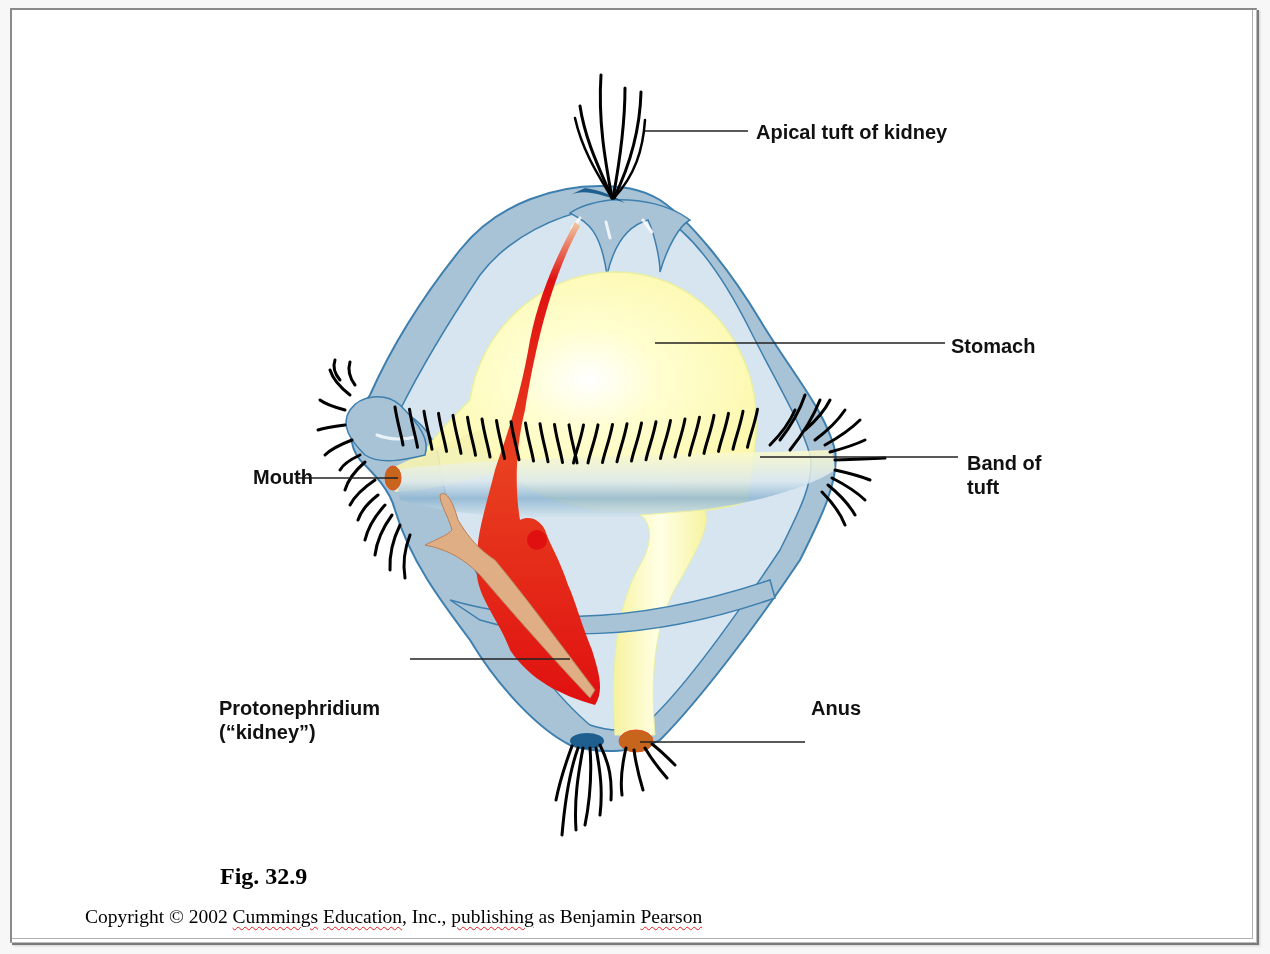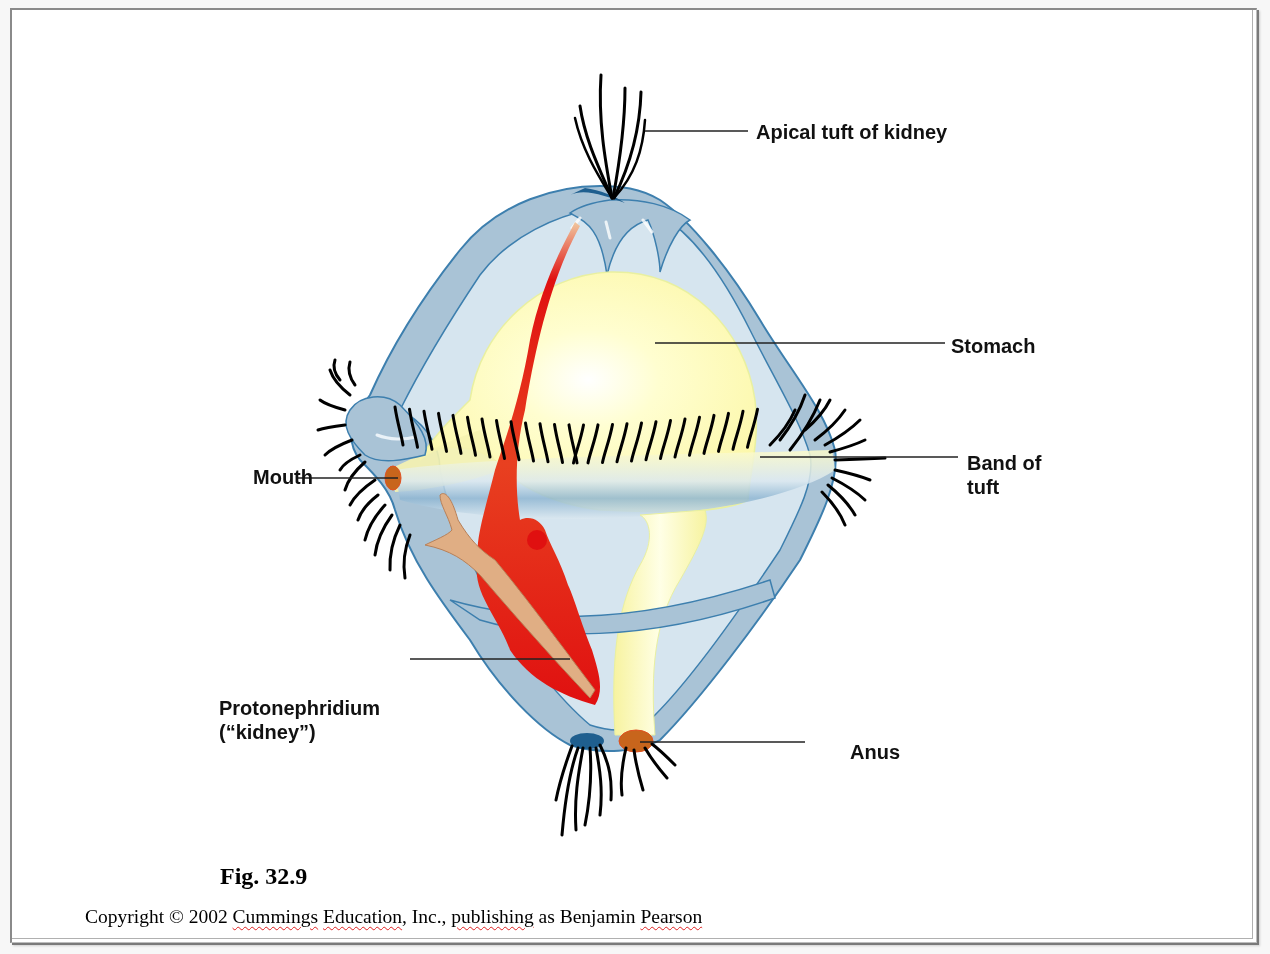--- a/index.html
+++ b/index.html
@@ -202,17 +202,17 @@
 <div class="label" style="left:951px; top:334px;">Stomach</div>
 <div class="label" style="left:967px; top:451px;">
   <div>Band of</div>
   <div>tuft</div>
 </div>
 <div class="label" style="left:220px; top:465px;margin-left:33px;">Mouth</div>
 <div class="label" style="left:219px; top:648px;margin-top:48px;">
   <div>Protonephridium</div>
   <div>(“kidney”)</div>
 </div>
-<div class="label" style="left:811px; top:740px;margin-left:39px;">Anus</div>
+<div class="label" style="left:811px; top:696px;">Anus</div>
 
 <div class="fig">Fig. 32.9</div>
 
 <div class="copyright"><span>Copyright © 2002 </span><span class="sq">Cummings</span><span> </span><span class="sq">Education</span><span>, Inc., </span><span class="sq">publishing</span><span> as Benjamin </span><span class="sq">Pearson</span></div>
 
 </body></html>

